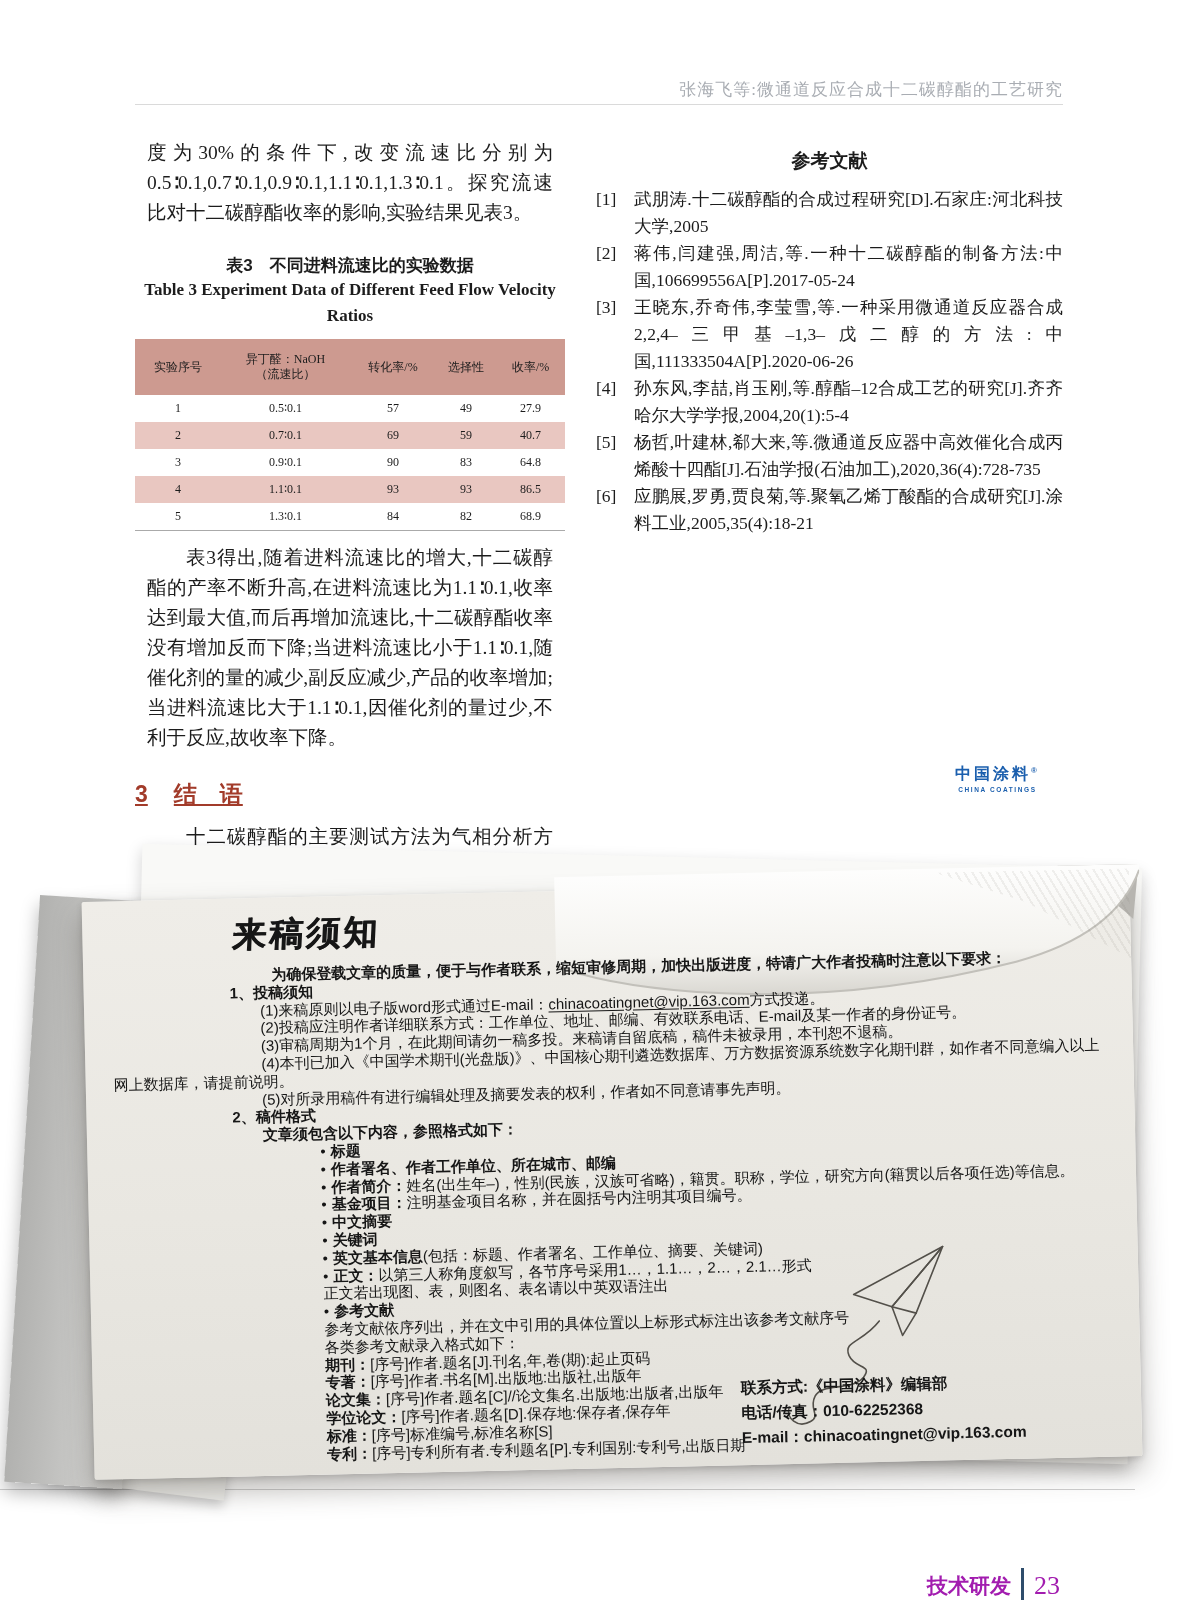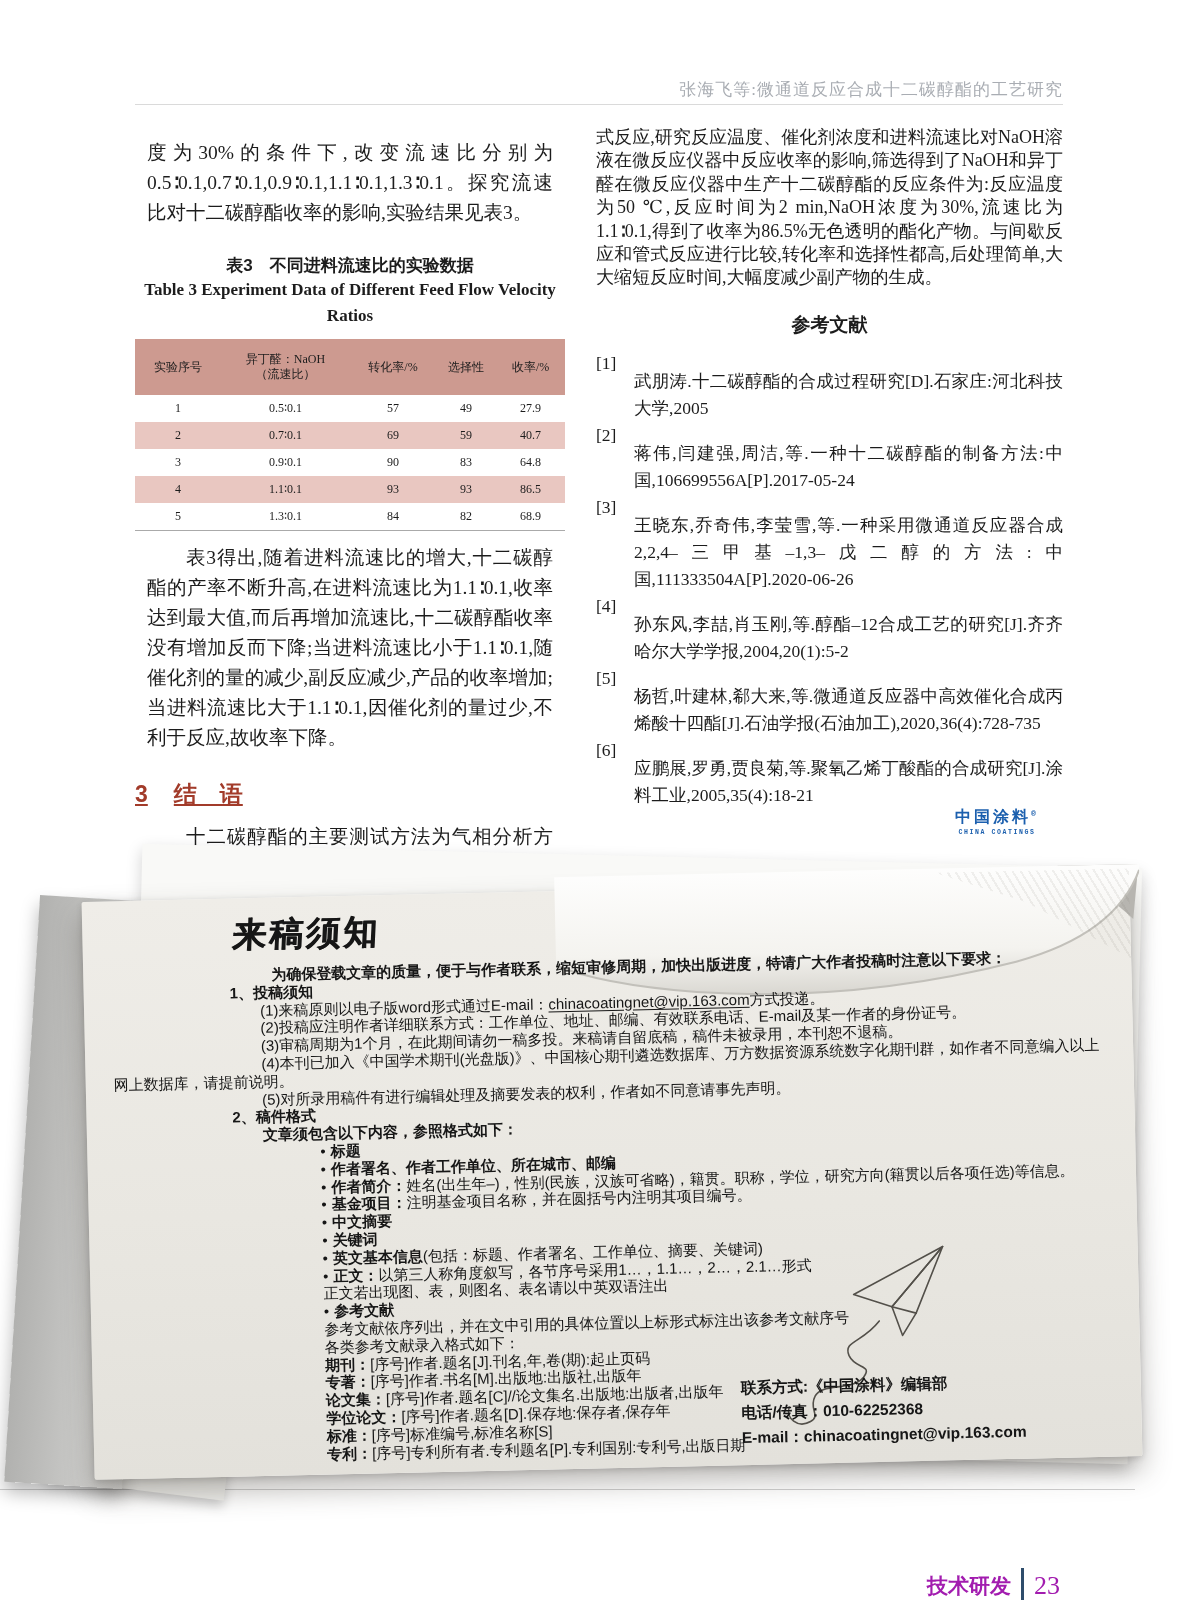--- a/index.html
+++ b/index.html
@@ -25,24 +25,24 @@
   table.t3 td{height:27px;padding:0 2px;}
   table.t3 tr.alt{background:#e9c7c1;}
   table.t3 tbody tr:last-child td{border-bottom:1px solid #aaa;}
   .sec-head{margin-top:26px;color:#a23b2a;font-family:"Liberation Sans","DejaVu Sans",sans-serif;
         font-weight:700;font-size:23px;text-decoration:underline;}
   .sec-head .no{margin-right:26px;}
   .refs-title{margin-top:22px;text-align:center;font-weight:700;font-size:19px;}
   .refs{margin-top:12px;font-size:17.5px;line-height:27px;}
   .ref{display:flex;}
   .ref-num{flex:none;width:38px;}
-  .ref-text{flex:1;text-align:justify;margin-top:18px;}
-  
-  .coatings-logo{position:absolute;left:955px;top:807px;text-align:center;color:#1b5fae;
-        font-family:Liberation Mono, monospace;}
+  .ref-text{flex:1;text-align:justify;}
+  
+  .coatings-logo{position:absolute;left:955px;top:764px;text-align:center;color:#1b5fae;
+        font-family:Liberation Sans, sans-serif;}
   .logo-cn{font-weight:700;font-size:16px;letter-spacing:3px;}
   .logo-mark{font-size:8px;vertical-align:super;}
   .logo-en{font-size:6.5px;font-weight:700;letter-spacing:1.6px;margin-top:1px;}
   
   .sheet{position:absolute;}
   .sheet-graylft{left:22px;top:898px;width:118px;height:588px;z-index:2;
         background:linear-gradient(90deg,#b1b1af,#d8d8d6);transform:rotate(3.5deg);
         box-shadow:0 10px 18px rgba(0,0,0,.28);}
   .sheet-small{left:50px;top:1398px;width:180px;height:92px;z-index:1;background:#efefec;
         transform:rotate(7deg);box-shadow:0 6px 12px rgba(0,0,0,.2);}
@@ -147,38 +147,37 @@
         </tbody>
     </table>
     <p class="para indent">表3得出,随着进料流速比的增大,十二碳醇酯的产率不断升高,在进料流速比为1.1∶0.1,收率达到最大值,而后再增加流速比,十二碳醇酯收率没有增加反而下降;当进料流速比小于1.1∶0.1,随催化剂的量的减少,副反应减少,产品的收率增加;当进料流速比大于1.1∶0.1,因催化剂的量过少,不利于反应,故收率下降。</p>
     <div class="sec-head">
       <span class="no">3</span><span>结　语</span>
     </div>
     <p class="para indent" style="margin-top:12px">十二碳醇酯的主要测试方法为气相分析方法,通过异丁醛和NaOH在微通道反应器内以连续流的方</p>
   </div>
 
   <div class="col-right">
-    <p class="para-r">式反应,研究反应温度、催化剂浓度和进料流速比对NaOH溶液在微反应仪器中反应收率的影响,筛选得到了NaOH和异丁醛在微反应仪器中生产十二碳醇酯的反应条件为:反应温度为50 ℃,反应时间为2 min,NaOH浓度为30%,流速比为1.1∶0.1,得到了收率为86.5%无色透明的酯化产物。与间歇反应和管式反应进行比较,转化率和选择性都高,后处理简单,大大缩短反应时间,大幅度减少副产物的生成。</p>
     <div class="refs-title">参考文献</div>
     <div class="refs" id="refs-list">
         <div class="ref">
           <span class="ref-num">[1]</span>
           <span class="ref-text">武朋涛.十二碳醇酯的合成过程研究[D].石家庄:河北科技大学,2005</span>
         </div>
         <div class="ref">
           <span class="ref-num">[2]</span>
           <span class="ref-text">蒋伟,闫建强,周洁,等.一种十二碳醇酯的制备方法:中国,106699556A[P].2017-05-24</span>
         </div>
         <div class="ref">
           <span class="ref-num">[3]</span>
           <span class="ref-text">王晓东,乔奇伟,李莹雪,等.一种采用微通道反应器合成2,2,4–三甲基–1,3–戊二醇的方法:中国,111333504A[P].2020-06-26</span>
         </div>
         <div class="ref">
           <span class="ref-num">[4]</span>
-          <span class="ref-text">孙东风,李喆,肖玉刚,等.醇酯–12合成工艺的研究[J].齐齐哈尔大学学报,2004,20(1):5-2</span>
+          <span class="ref-text">孙东风,李喆,肖玉刚,等.醇酯–12合成工艺的研究[J].齐齐哈尔大学学报,2004,20(1):5-4</span>
         </div>
         <div class="ref">
           <span class="ref-num">[5]</span>
           <span class="ref-text">杨哲,叶建林,郗大来,等.微通道反应器中高效催化合成丙烯酸十四酯[J].石油学报(石油加工),2020,36(4):728-735</span>
         </div>
         <div class="ref">
           <span class="ref-num">[6]</span>
           <span class="ref-text">应鹏展,罗勇,贾良菊,等.聚氧乙烯丁酸酯的合成研究[J].涂料工业,2005,35(4):18-21</span>
         </div>
       </div>

